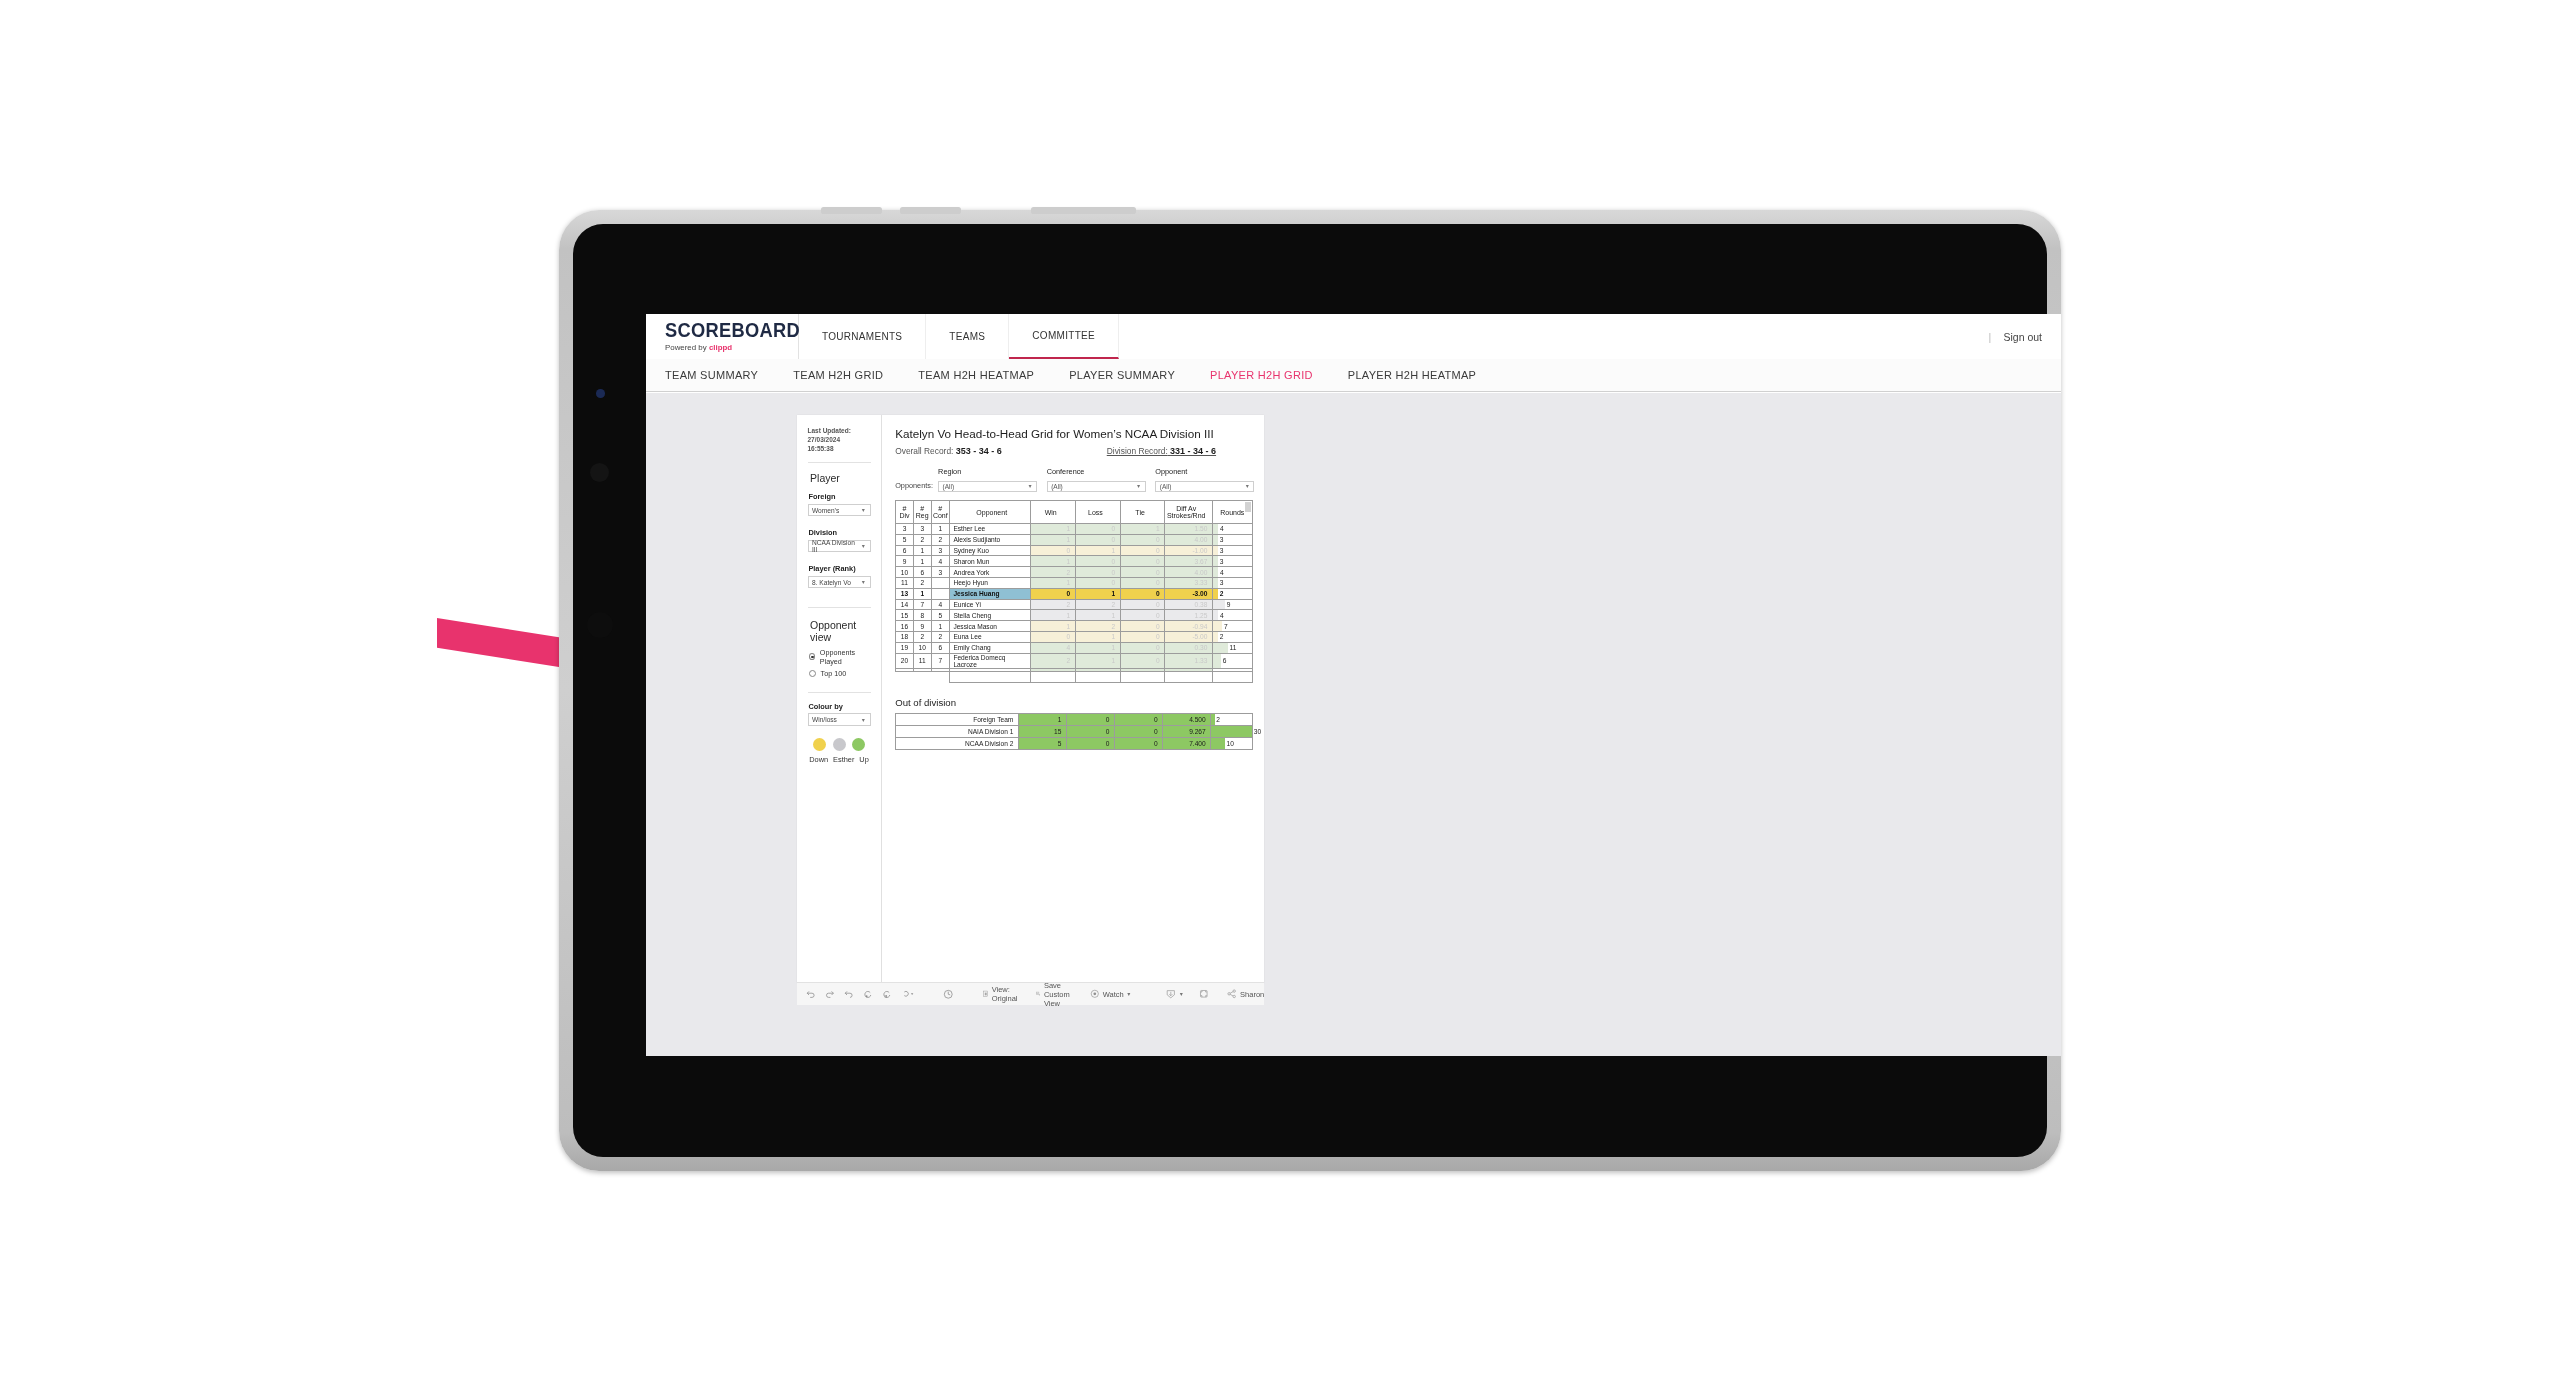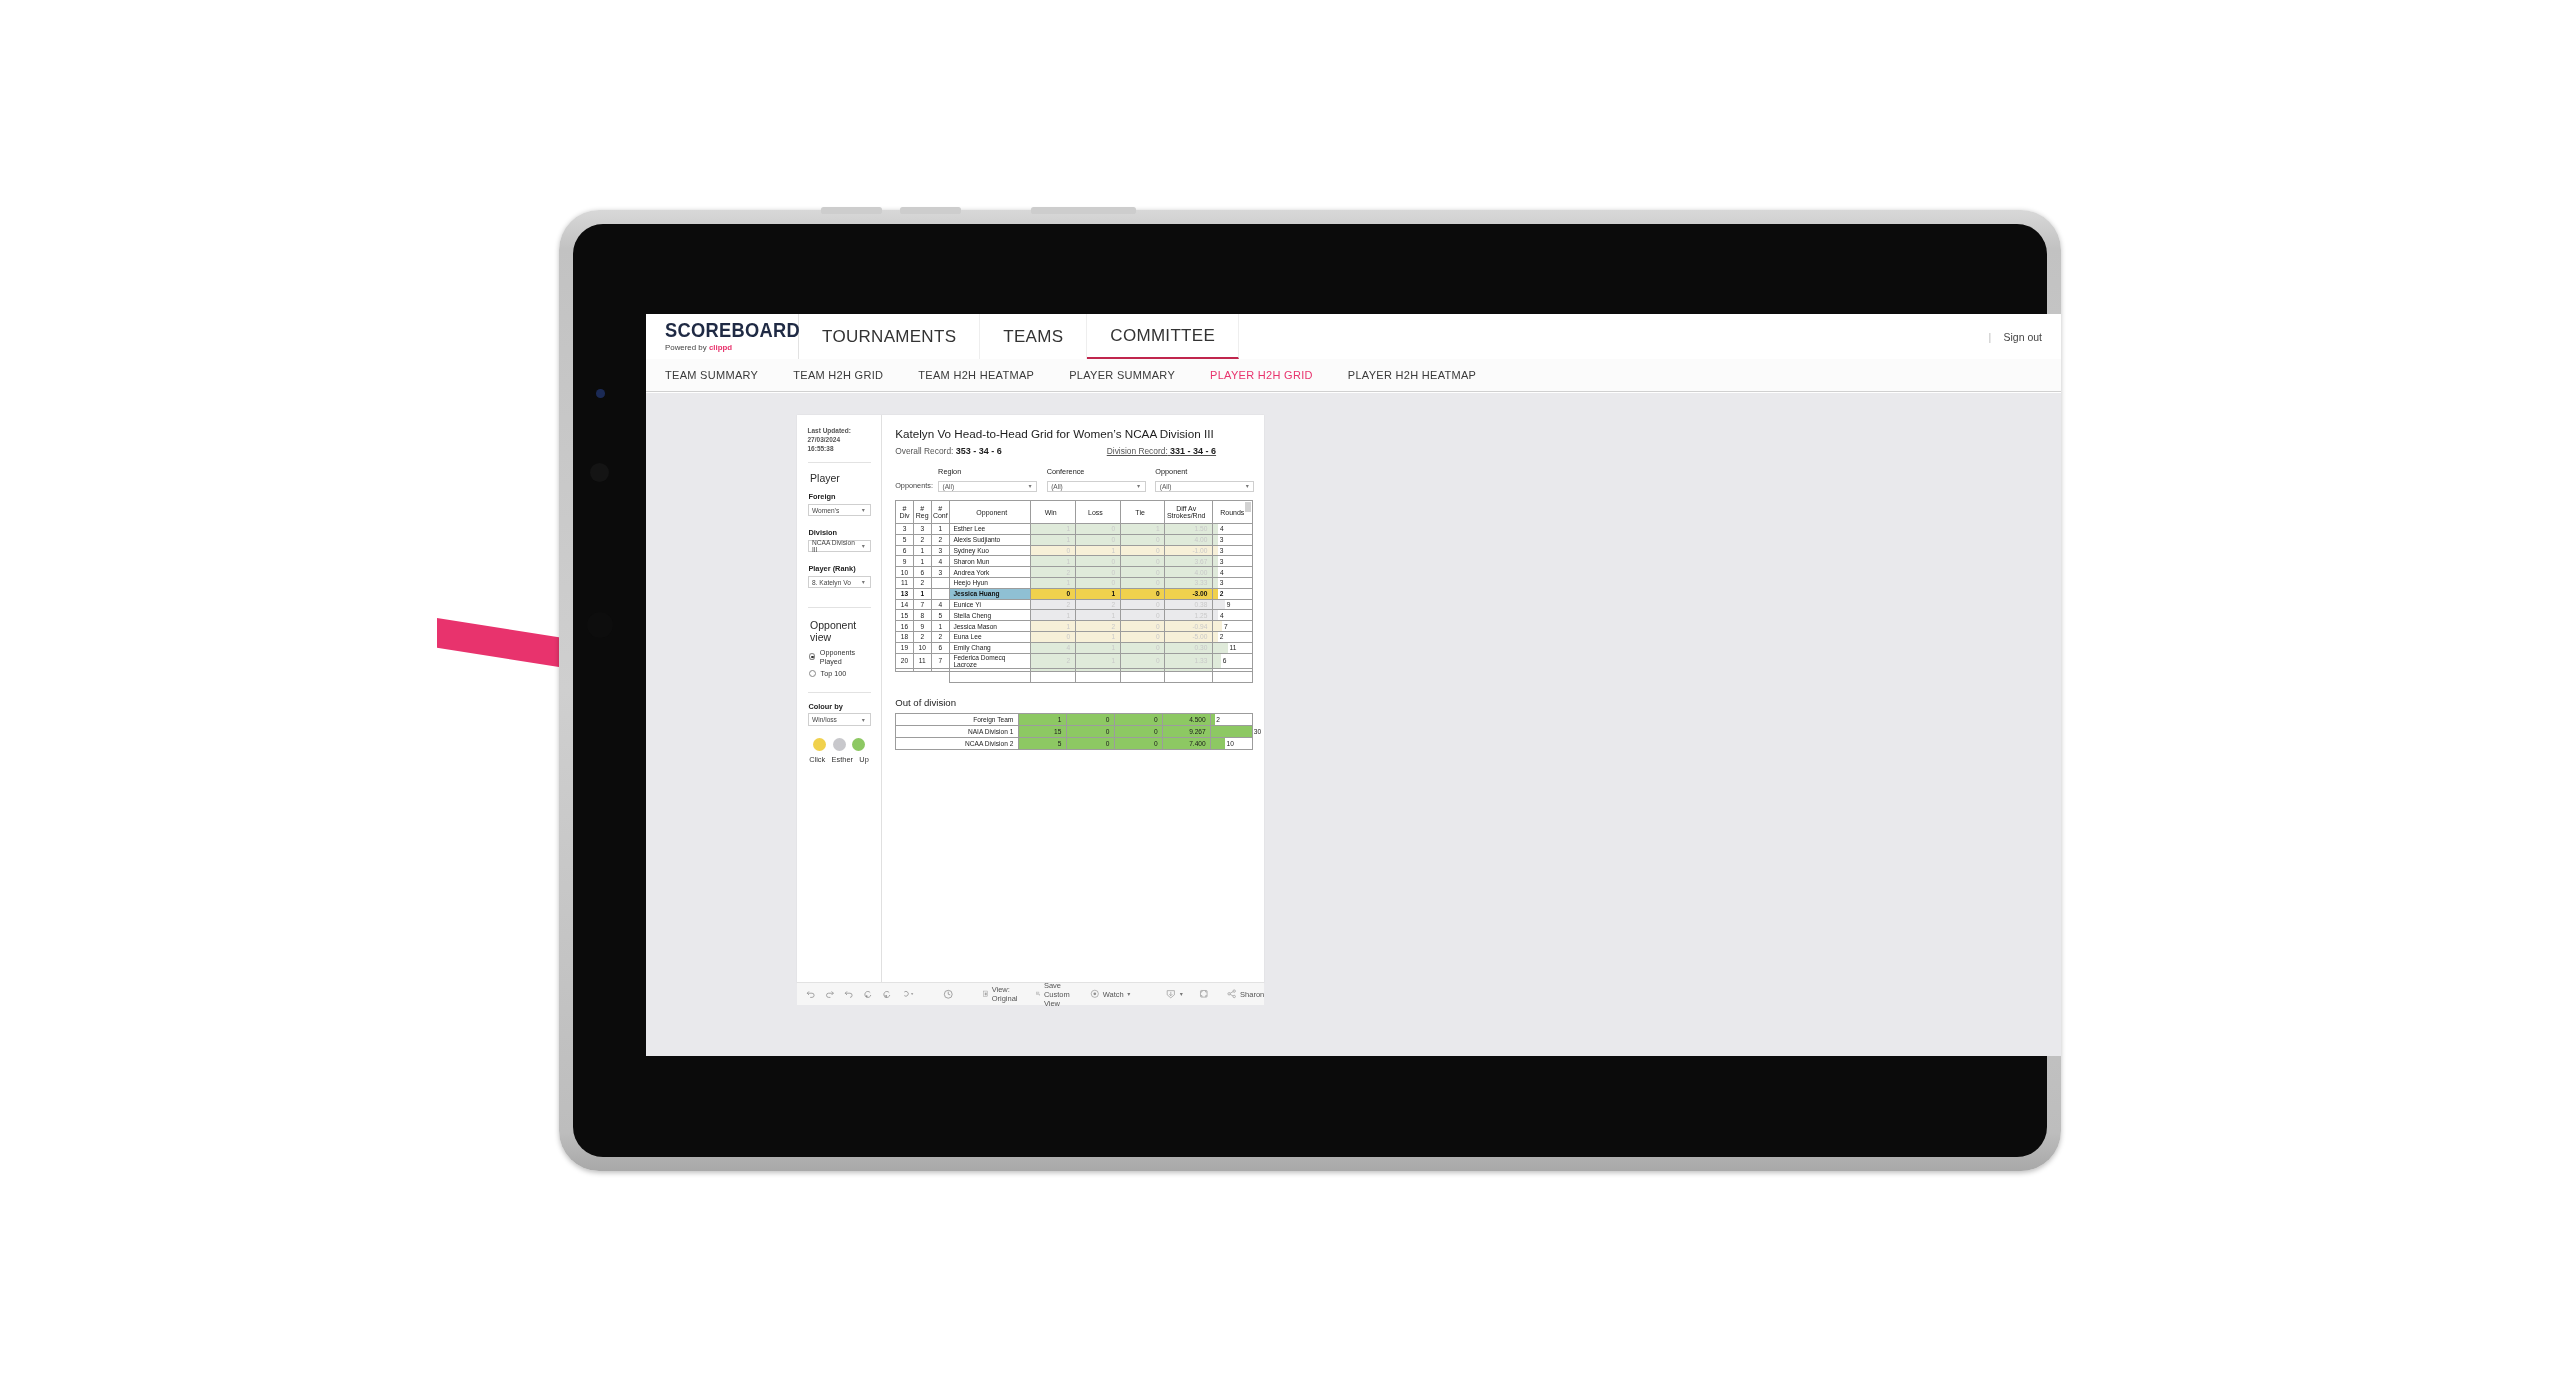--- a/index.html
+++ b/index.html
@@ -61,21 +61,21 @@
     font-family:"Liberation Sans", sans-serif;
     font-weight:bold; font-size:18.3px; color:#1f2a44;
     letter-spacing:0.3px; line-height:1;
     transform: scaleY(1.15); transform-origin: left center;
   }
   .logo-sub { font-size:7.9px; color:#444; margin-top:4.4px; }
   .logo-sub b { color:#e8336d; font-weight:bold; }
   .topnav { display:flex; height:45px; align-items:stretch; }
   .topnav-item {
     padding:0 23px; display:flex; align-items:center;
-    font-size:17px; color:#333; letter-spacing:0.3px;
+    font-size:10px; color:#333; letter-spacing:0.3px;
     border-right:0.9px solid #eeeeee;
   }
   .topnav-item.active { border-bottom:2.6px solid #c0264d; }
   .signout-wrap { margin-left:auto; display:flex; align-items:center; padding-right:19px; font-size:10.5px; color:#444; }
   .signout-div { color:#bbb; margin-right:12.2px; }
 
   
   .subnav {
     position:absolute; left:0; top:45px; width:1415px; height:33px;
     background:#fbfbfb; border-bottom:0.9px solid #d0d0d0;
@@ -276,21 +276,21 @@
             <span>Win/loss</span>
             <span class="caret">▼</span>
           </div>
 
           <div class="legend-dots">
             <span class="dot" style="background:#f0d14d;"></span>
             <span class="dot" style="background:#c8c8cc;"></span>
             <span class="dot" style="background:#8dc863;"></span>
           </div>
           <div class="legend-labels">
-            <span>Click</span>
+            <span>Down</span>
             <span>Esther</span>
             <span>Up</span>
           </div>
         </div>
 
         <div class="main">
           <div class="viz-title">Katelyn Vo Head-to-Head Grid for Women’s NCAA Division III</div>
 
           <div class="rec-row">
             <span>

